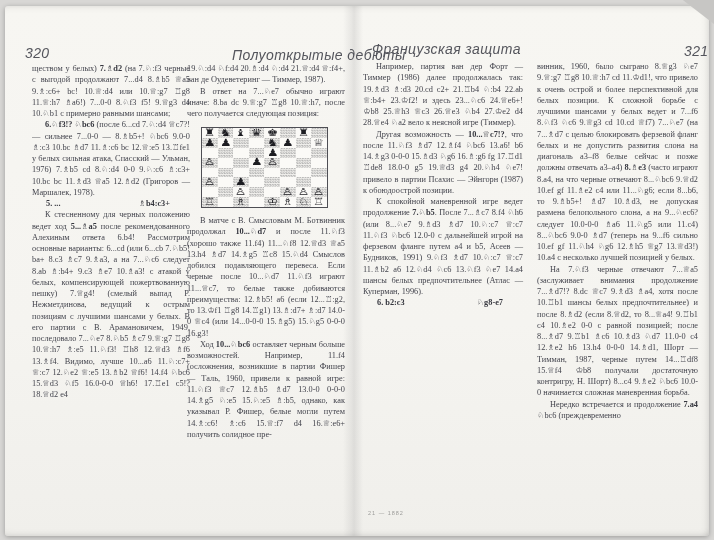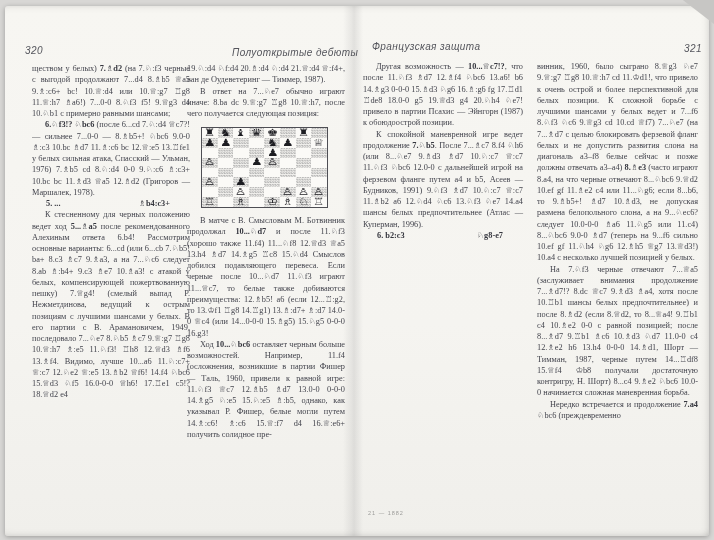--- a/index.html
+++ b/index.html
@@ -21,21 +21,21 @@
     position:absolute;left:338px;top:0;width:20px;height:100%;
     background:linear-gradient(90deg,rgba(0,0,0,0) 0%,rgba(80,80,85,.09) 42%,rgba(80,80,85,.13) 55%,rgba(0,0,0,0) 100%);
   }
   .corner-shade{
     position:absolute;right:0;top:0;width:40px;height:24px;
     background:#c7c6c4;clip-path:polygon(22% 0,100% 0,100% 100%);
   }
   .runhead,.pgnum{
     position:absolute;
     font-family:"Liberation Sans",sans-serif;font-style:italic;
-    font-size:10px;color:#54555c;letter-spacing:.4px;white-space:nowrap;
+    font-size:14px;color:#54555c;letter-spacing:.4px;white-space:nowrap;
   }
   .col{
     position:absolute;width:158px;
     font-size:8.3px;line-height:11.25px;text-align:justify;
     color:#42434c;
   }
   .col p{margin:0;}
   .col p.ind{text-indent:13px;}
   .col b{color:#35363e;}
   .moveline{
@@ -206,20 +206,21 @@
           <span class="pc">♘</span>
         </div>
         <div class="sq light">
           <span class="pc">♖</span>
         </div>
       </div>
       <p class="ind">В матче с В. Смысловым М. Ботвинник продолжал <b>10...♘d7</b> и после 11.♘f3 (хорошо также 11.f4) 11...♘f8 12.♕d3 ♕a5 13.h4 ♗d7 14.♗g5 ♖c8 15.♘d4 Смыслов добился подавляющего перевеса. Если черные после 10...♘d7 11.♘f3 играют 11...♕c7, то белые также добиваются преимущества: 12.♗b5! a6 (если 12...♖:g2, то 13.♔f1 ♖g8 14.♖g1) 13.♗:d7+ ♗:d7 14.0-0 ♕c4 (или 14...0-0-0 15.♗g5) 15.♘g5 0-0-0 16.g3!</p>
       <p class="ind">Ход <b>10...♘bc6</b> оставляет черным больше возможностей. Например, 11.f4 (осложнения, возникшие в партии Фишер — Таль, 1960, привели к равной игре: 11.♘f3 ♕c7 12.♗b5 ♗d7 13.0-0 0-0-0 14.♗g5 ♘:e5 15.♘:e5 ♗:b5, однако, как указывал Р. Фишер, белые могли путем 14.♗:c6! ♗:c6 15.♕:f7 d4 16.♕:e6+ получить солидное пре-</p>
     </div>
   <div class="col" style="left:358px;top:55px;width:160px;">
+      <p class="ind">Например, партия ван дер Форт — Тиммер (1986) далее продолжалась так: 19.♗d3 ♗:d3 20.cd c2+ 21.♖b4 ♘:b4 22.ab ♕:b4+ 23.♔f2! и здесь 23...♘c6 24.♕e6+! ♔b8 25.♕h3 ♕c3 26.♕e3 ♘b4 27.♔e2 d4 28.♕e4 ♘a2 вело к неясной игре (Тиммер).</p>
       <p class="ind">Другая возможность — <b>10...♕c7!?</b>, что после 11.♘f3 ♗d7 12.♗f4 ♘bc6 13.a6! b6 14.♗g3 0-0-0 15.♗d3 ♘g6 16.♗:g6 fg 17.♖d1 ♖de8 18.0-0 g5 19.♕d3 g4 20.♘h4 ♘e7! привело в партии Псахис — Эйнгорн (1987) к обоюдоострой позиции.</p>
       <p class="ind">К спокойной маневренной игре ведет продолжение <b>7.♘b5</b>. После 7...♗c7 8.f4 ♘h6 (или 8...♘e7 9.♗d3 ♗d7 10.♘:c7 ♕:c7 11.♘f3 ♘bc6 12.0-0 с дальнейшей игрой на ферзевом фланге путем a4 и b5, Асеев — Будников, 1991) 9.♘f3 ♗d7 10.♘:c7 ♕:c7 11.♗b2 a6 12.♘d4 ♘c6 13.♘f3 ♘e7 14.a4 шансы белых предпочтительнее (Атлас — Куперман, 1996).</p>
       <div class="moveline">
         <span>6. b2:c3</span>
         <span>♘g8-e7</span>
       </div>
     </div>
   <div class="col" style="left:532px;top:55px;width:161px;">
       <p class="">винник, 1960, было сыграно 8.♕g3 ♘e7 9.♕:g7 ♖g8 10.♕:h7 cd 11.♔d1!, что привело к очень острой и более перспективной для белых позиции. К сложной борьбе с лучшими шансами у белых ведет и 7...f6 8.♘f3 ♘c6 9.♕g3 cd 10.cd ♕f7) 7...♘e7 (на 7...♗d7 с целью блокировать ферзевой фланг белых и не допустить развития слона на диагональ a3–f8 белые сейчас и позже должны отвечать a3–a4) <b>8.♗e3</b> (часто играют 8.a4, на что черные отвечают 8...♘bc6 9.♕d2 10.ef gf 11.♗e2 c4 или 11...♘g6; если 8...b6, то 9.♗b5+! ♗d7 10.♗d3, не допуская размена белопольного слона, а на 9...♘ec6? следует 10.0-0-0 ♗a6 11.♘g5 или 11.c4) 8...♘bc6 9.0-0 ♗d7 (теперь на 9...f6 сильно 10.ef gf 11.♘h4 ♘g6 12.♗h5 ♕g7 13.♕d3!) 10.a4 с несколько лучшей позицией у белых.</p>
       <p class="ind">На 7.♘f3 черные отвечают 7...♕a5 (заслуживает внимания продолжение 7...♗d7!? 8.dc ♕c7 9.♗d3 ♗a4, хотя после 10.♖b1 шансы белых предпочтительнее) и после 8.♗d2 (если 8.♕d2, то 8...♕a4! 9.♖b1 c4 10.♗e2 0-0 с равной позицией; после 8...♗d7 9.♖b1 ♗c6 10.♗d3 ♘d7 11.0-0 c4 12.♗e2 h6 13.h4 0-0-0 14.♗d1, Шорт — Тимман, 1987, черные путем 14...♖df8 15.♕f4 ♔b8 получали достаточную контригру, Н. Шорт) 8...c4 9.♗e2 ♘bc6 10.0-0 начинается сложная маневренная борьба.</p>

